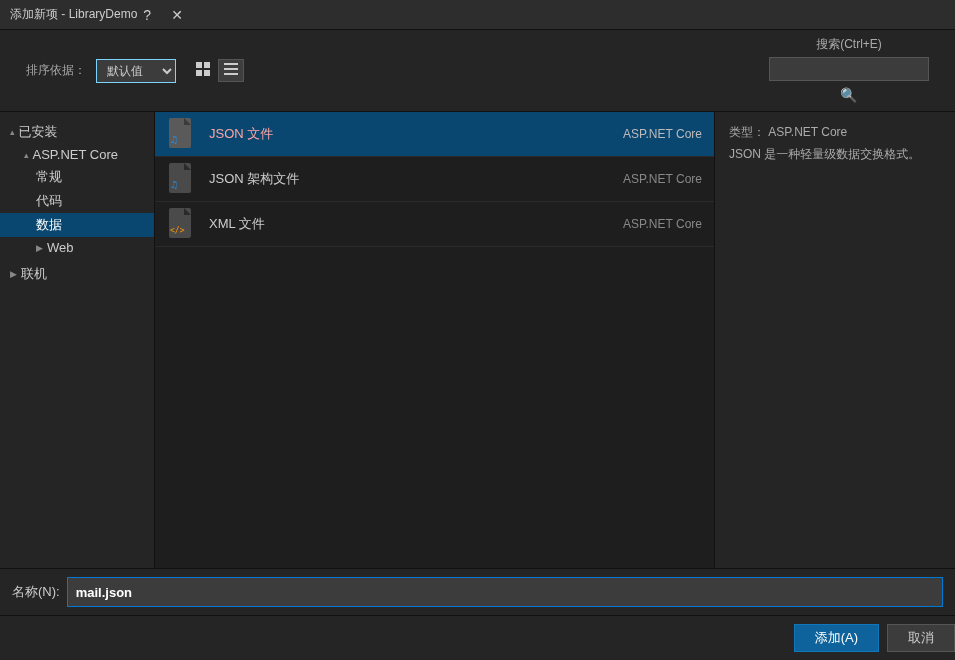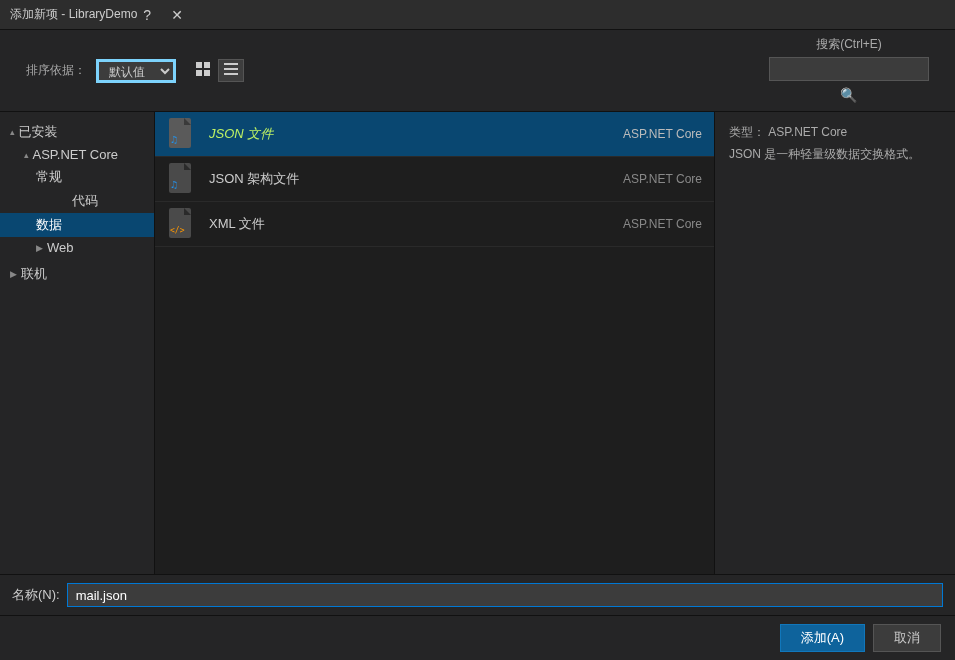--- a/index.html
+++ b/index.html
@@ -57,21 +57,21 @@
       border-bottom: 1px solid #111;
       gap: 10px;
     }
     .toolbar-label {
       color: #aaa;
       font-size: 12px;
       white-space: nowrap;
     }
     .sort-select {
       background: #3c3c3c;
-      border: 3px solid #7dd3fc;
+      border: 1px solid #7dd3fc;
       color: #ccc;
       padding: 2px 6px;
       font-size: 12px;
       height: 24px;
       cursor: pointer;
       min-width: 80px;
     }
     .toolbar-icons {
       display: flex;
       gap: 2px;
@@ -179,21 +179,21 @@
       flex-shrink: 0;
       display: flex;
       align-items: center;
       justify-content: center;
     }
     .list-item-name {
       flex: 1;
       font-size: 13px;
       color: #ccc;
     }
-    .list-item.selected .list-item-name { color: #bef264; font-style: italic; }
+    .list-item.selected .list-item-name { color: #fca5a5; }
     .list-item-category {
       font-size: 12px;
       color: #888;
       white-space: nowrap;
     }
     .list-item.selected .list-item-category { color: #bbb; }
 
     
     .detail-panel {
       width: 240px;
@@ -227,29 +227,30 @@
       font-size: 13px;
       white-space: nowrap;
     }
     .name-input {
       flex: 1;
       background: #3c3c3c;
       border: 1px solid #0078d4;
       color: #fff;
       padding: 3px 8px;
       font-size: 13px;
-      height: 24px;
+      height: 30px;
       outline: none;
+      font-weight: bold;
     }
 
     
     .action-bar {
       background: #252526;
       border-top: 1px solid #111;
-      padding: 8px 14px;
+      padding: 8px 0;
       display: flex;
       justify-content: flex-end;
       gap: 8px;
     }
     .action-btn {
       background: #3c3c3c;
       border: 1px solid #555;
       color: #ccc;
       padding: 4px 20px;
       font-size: 13px;
@@ -314,21 +315,21 @@
           <span>已安装</span>
         </div>
 
         <div class="sidebar-item indent1">
           <span class="expand-icon">▴</span>
           <span>ASP.NET Core</span>
         </div>
         <div class="sidebar-item indent1" style="padding-left:36px;">
           <span>常规</span>
         </div>
-        <div class="sidebar-item indent1" style="padding-left:36px;margin-left:36px;">
+        <div class="sidebar-item indent1" style="padding-left:36px;">
           <span>代码</span>
         </div>
         <div class="sidebar-item indent1 selected" style="padding-left:36px;">
           <span>数据</span>
         </div>
         <div class="sidebar-item indent1" style="padding-left:36px;">
           <span class="expand-icon">▶</span>
           <span>Web</span>
         </div>
       </div>

